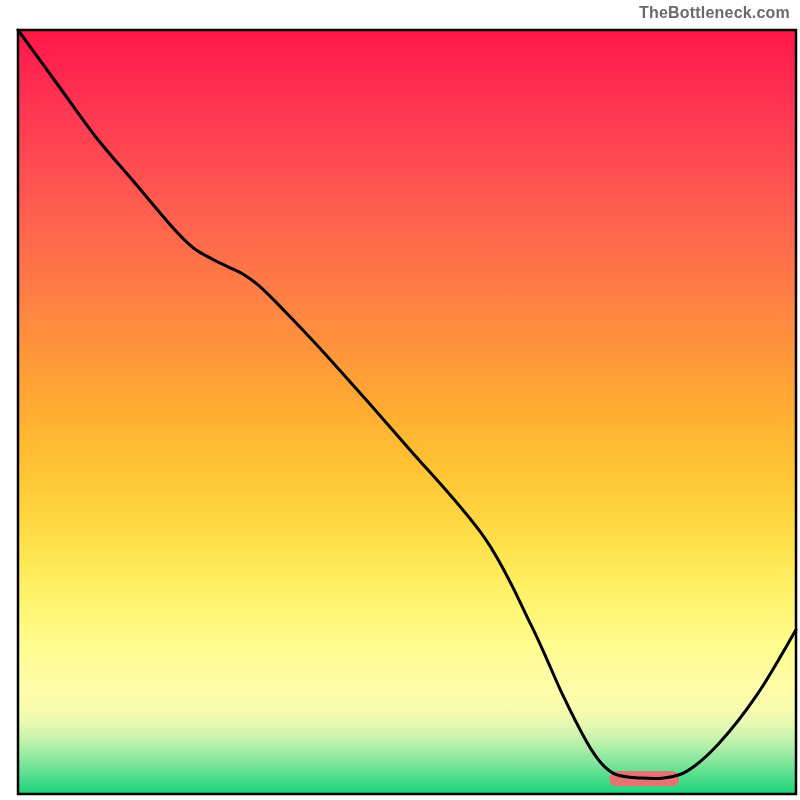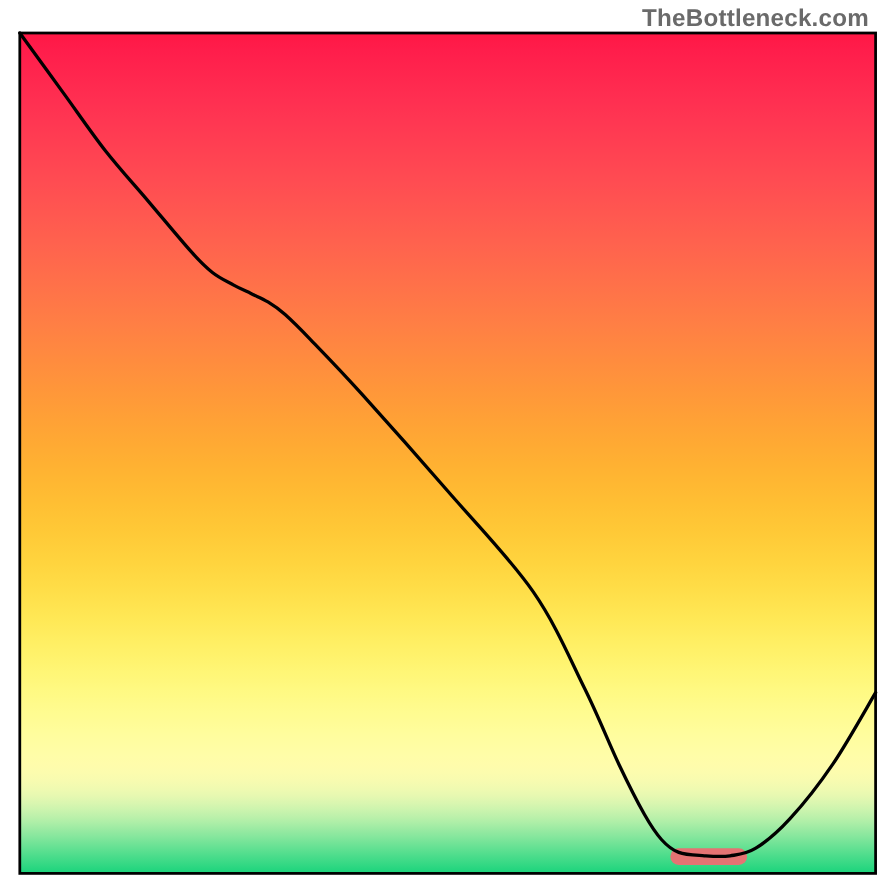--- a/index.html
+++ b/index.html
@@ -13,21 +13,21 @@
   }
   .chart-wrap {
     position: relative;
     width: 800px;
     height: 800px;
   }
   .watermark {
     position: absolute;
     top: 4px;
     right: 10px;
-    font-size: 22px;
+    font-size: 16px;
     font-weight: 600;
     color: #6a6a6a;
     letter-spacing: 0.2px;
     user-select: none;
   }
   svg {
     display: block;
   }
 </style>
 </head>

